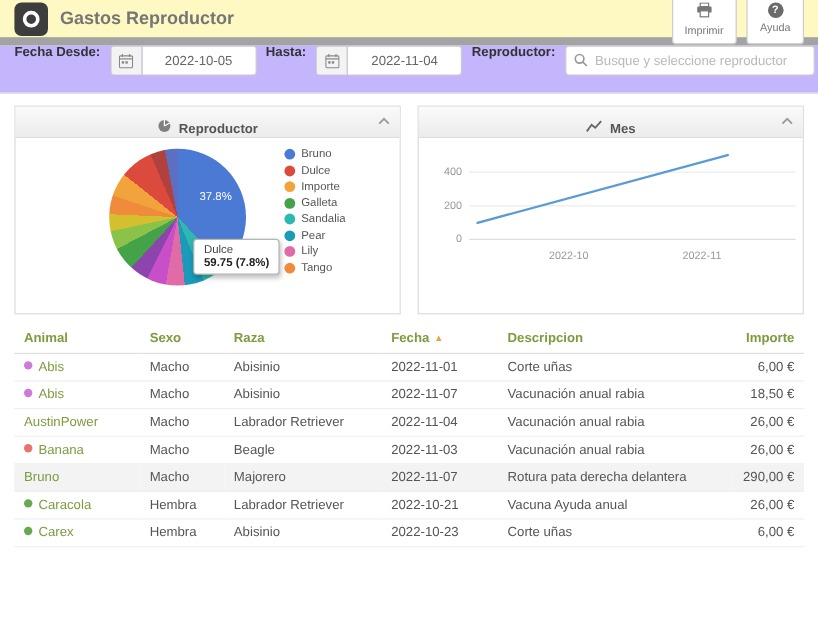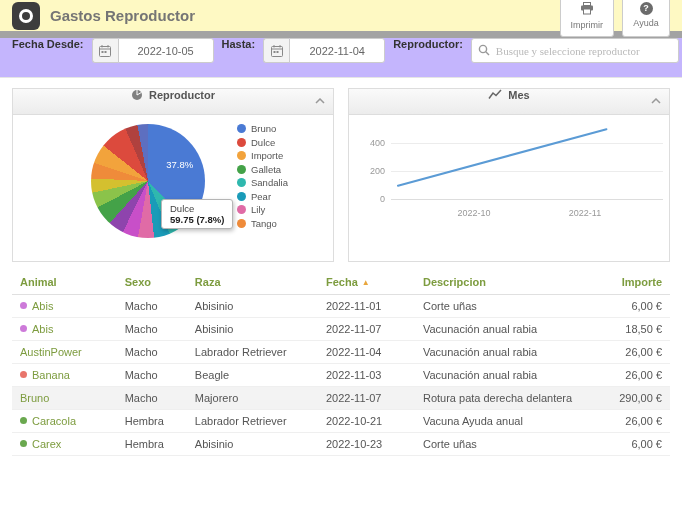--- a/index.html
+++ b/index.html
@@ -12,27 +12,27 @@
 .hdr-actions{margin-left:auto;display:flex;gap:8px}
 .hdr-btn{display:flex;flex-direction:column;align-items:center;gap:3px;padding:6px 10px;background:#fff;border:1px solid #ccc;border-radius:3px;font-size:9px;color:#777;cursor:pointer;font-family:inherit;min-width:48px}
 .help-circle{width:13px;height:13px;border-radius:50%;background:#6b6b6b;color:#fff;font-size:9px;font-weight:700;display:flex;align-items:center;justify-content:center}
 .filterbar{height:40px;display:flex;align-items:flex-start;gap:8px;padding:0 12px;background:#c4b5fd;border-bottom:1px solid #e5e5e5}
 .flabel{font-weight:700;color:#333;white-space:nowrap}
 .input-group{display:flex;height:25px}
 .addon{width:26px;background:#f3f3f3;border:1px solid #ccc;border-right:none;border-radius:3px 0 0 3px;display:flex;align-items:center;justify-content:center;cursor:pointer}
 .input-group input{width:96px;border:1px solid #ccc;border-radius:0 3px 3px 0;text-align:center;color:#666;font-size:11px;font-family:inherit;outline:none}
 .searchbox{position:relative;height:25px}
 .searchbox .sicon{position:absolute;left:7px;top:6px}
-.searchbox input{width:208px;height:25px;border:1px solid #ccc;border-radius:3px;padding:0 6px 0 24px;font-size:11px;color:#555;font-family:Liberation Serif, serif;outline:none}
+.searchbox input{width:208px;height:25px;border:1px solid #ccc;border-radius:3px;padding:0 6px 0 24px;font-size:11px;color:#555;font-family:Liberation Sans, sans-serif;outline:none}
 .searchbox input::placeholder{color:#b9b9b9}
 .spacer{flex:1}
 .buscar-btn{display:flex;align-items:center;gap:5px;height:26px;padding:0 10px;background:#fff;border:1px solid #bbb;border-radius:3px;font-size:11px;color:#444;cursor:pointer;font-family:inherit}
 .panels{display:flex;gap:14px;padding:10px 12px 0}
 .panel{flex:1;border:1px solid #ddd;background:#fff}
-.panel-header{position:relative;height:26px;display:flex;align-items:flex-start;justify-content:center;gap:6px;background:linear-gradient(#fafafa,#ececec);border-bottom:1px solid #ddd;font-weight:700;color:#555}
+.panel-header{position:relative;height:26px;display:flex;align-items:flex-end;justify-content:center;gap:6px;background:linear-gradient(#fafafa,#ececec);border-bottom:1px solid #ddd;font-weight:700;color:#555}
 .collapse{position:absolute;right:8px;top:9px;cursor:pointer;line-height:0}
 .panel-body{position:relative;height:146px}
 .pie{position:absolute;left:78px;top:9px;width:114px;height:114px;border-radius:50%}
 .pie-label{position:absolute;left:66%;top:31%;color:#fff;font-size:9.5px}
 .legend{position:absolute;left:224px;top:7px}
 .legend-item{display:flex;align-items:center;height:13.5px;font-size:9.5px;color:#555;cursor:pointer}
 .dot{display:inline-block;width:9px;height:9px;border-radius:50%;margin-right:5px;flex:0 0 auto}
 .tooltip{position:absolute;left:148px;top:84px;background:#fff;border:1px solid #b5b5b5;border-radius:3px;box-shadow:1px 2px 4px rgba(0,0,0,.25);padding:3px 8px;font-size:9.5px;color:#444;z-index:5;white-space:nowrap}
 .tt-val{font-weight:700;color:#222}
 .linechart{position:absolute;inset:0}

